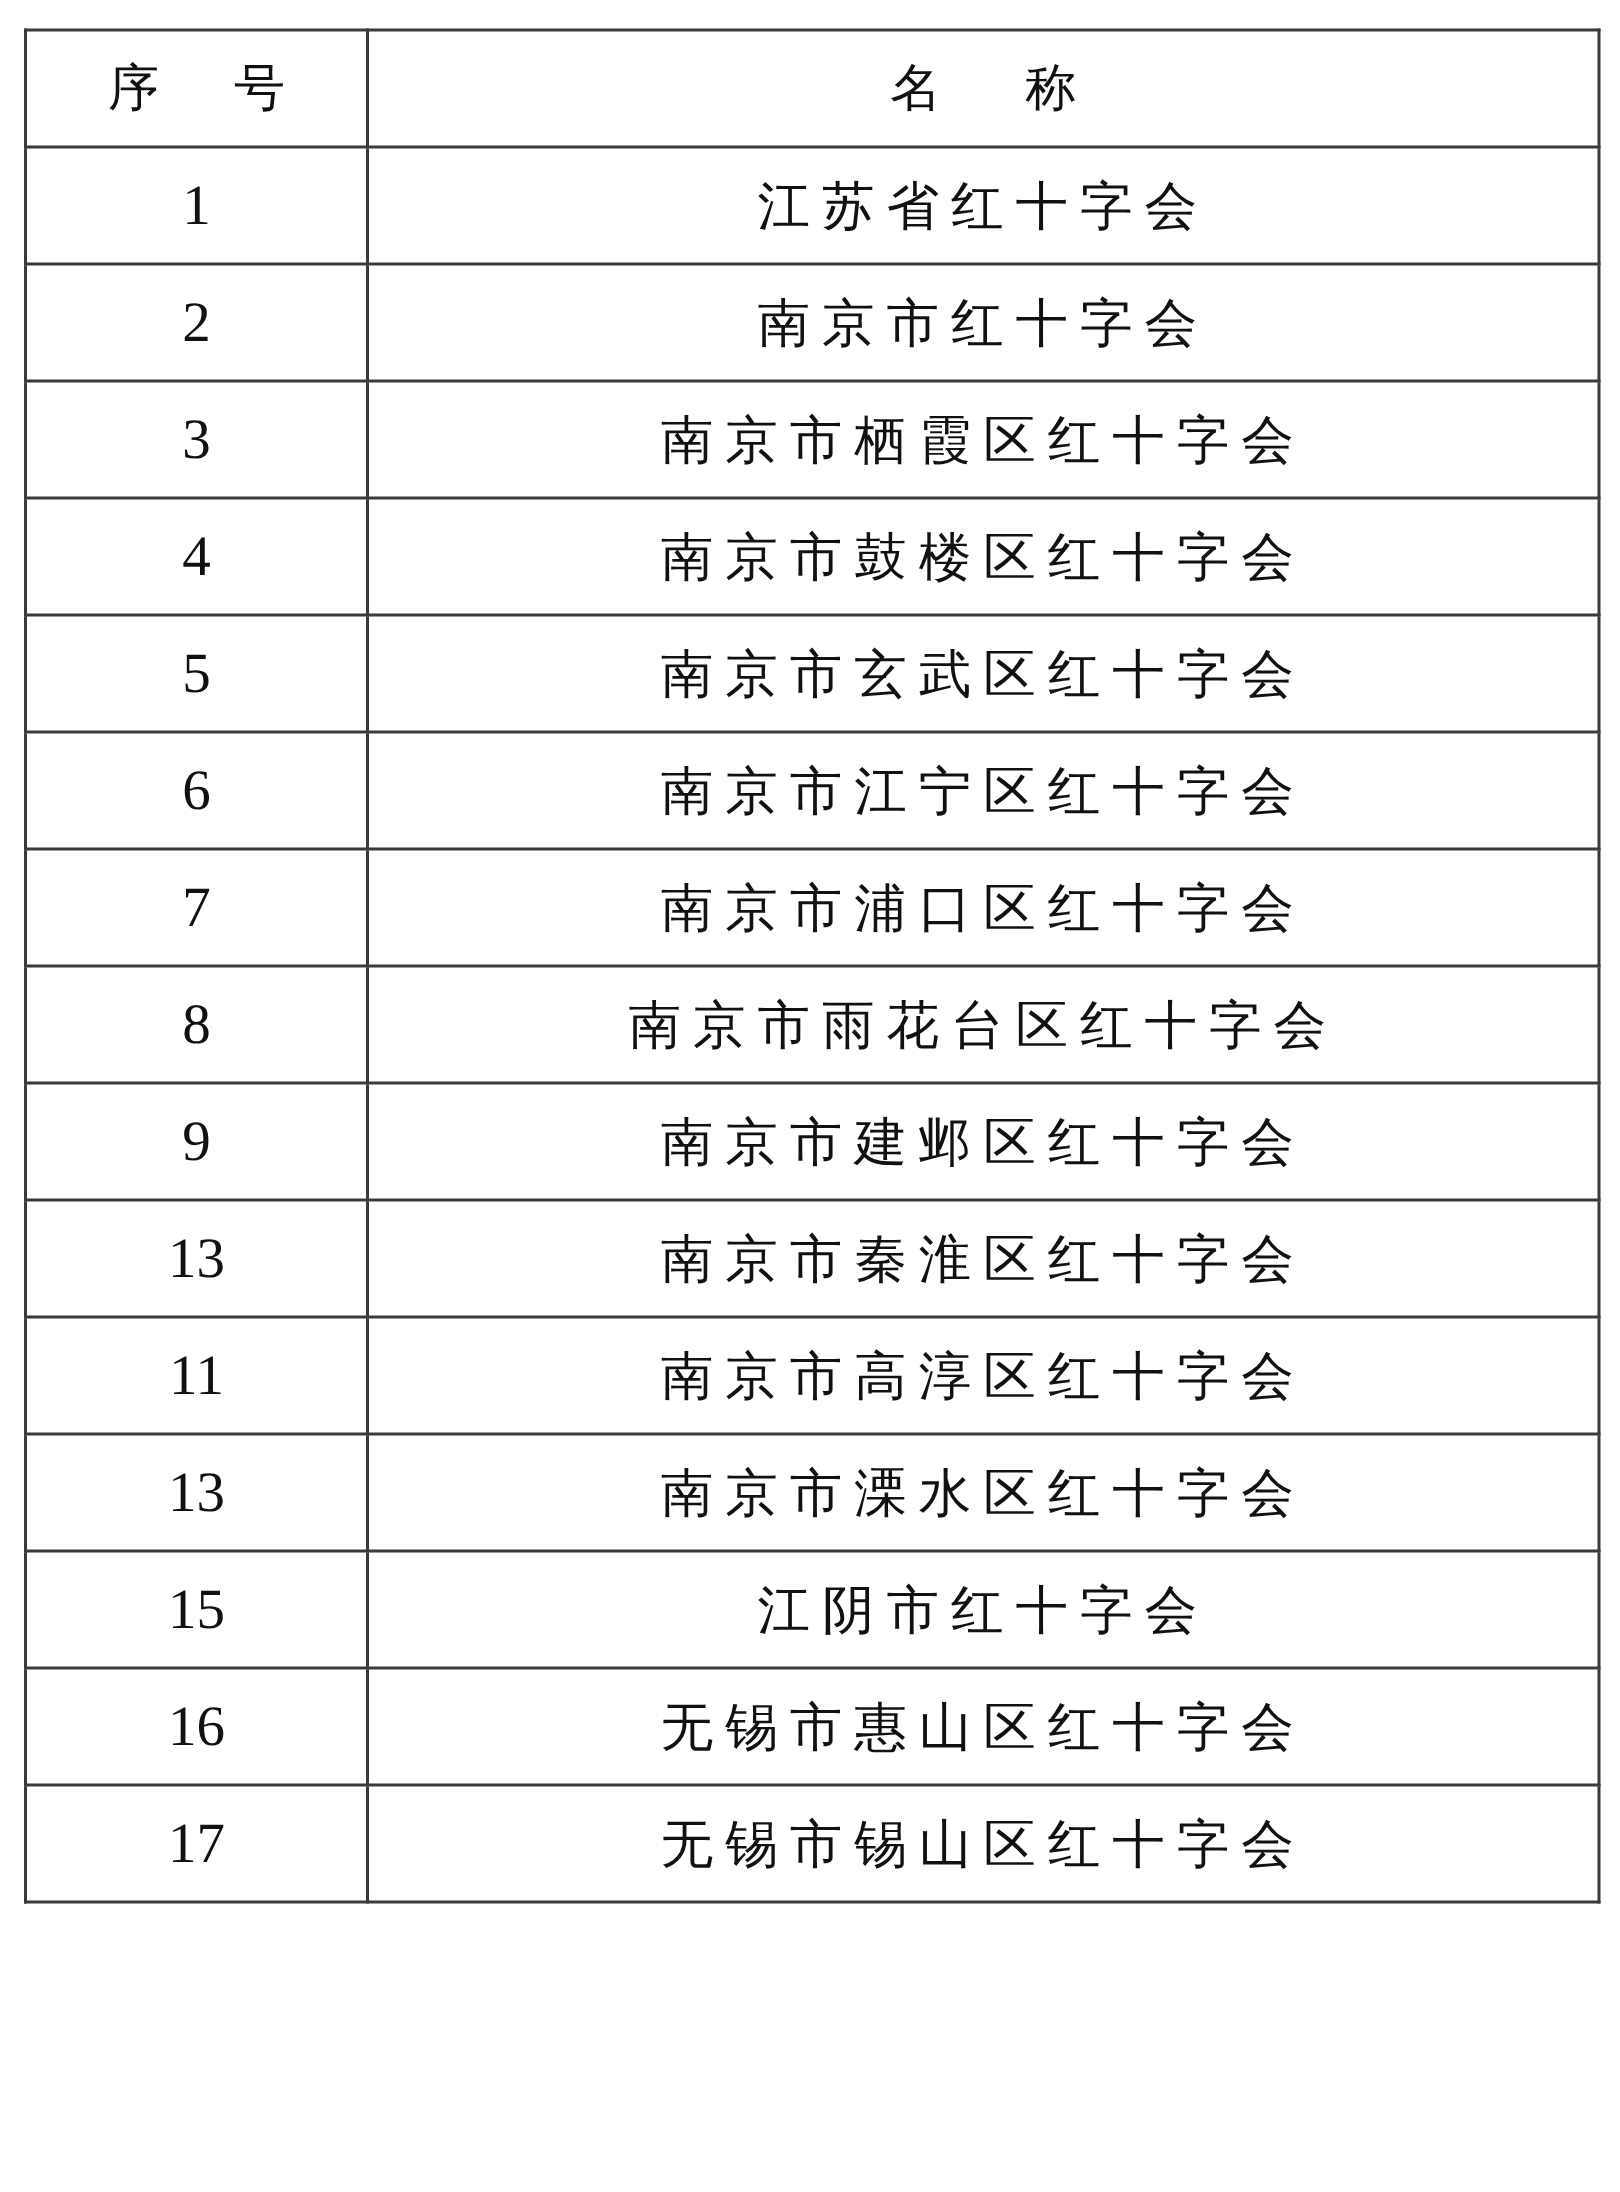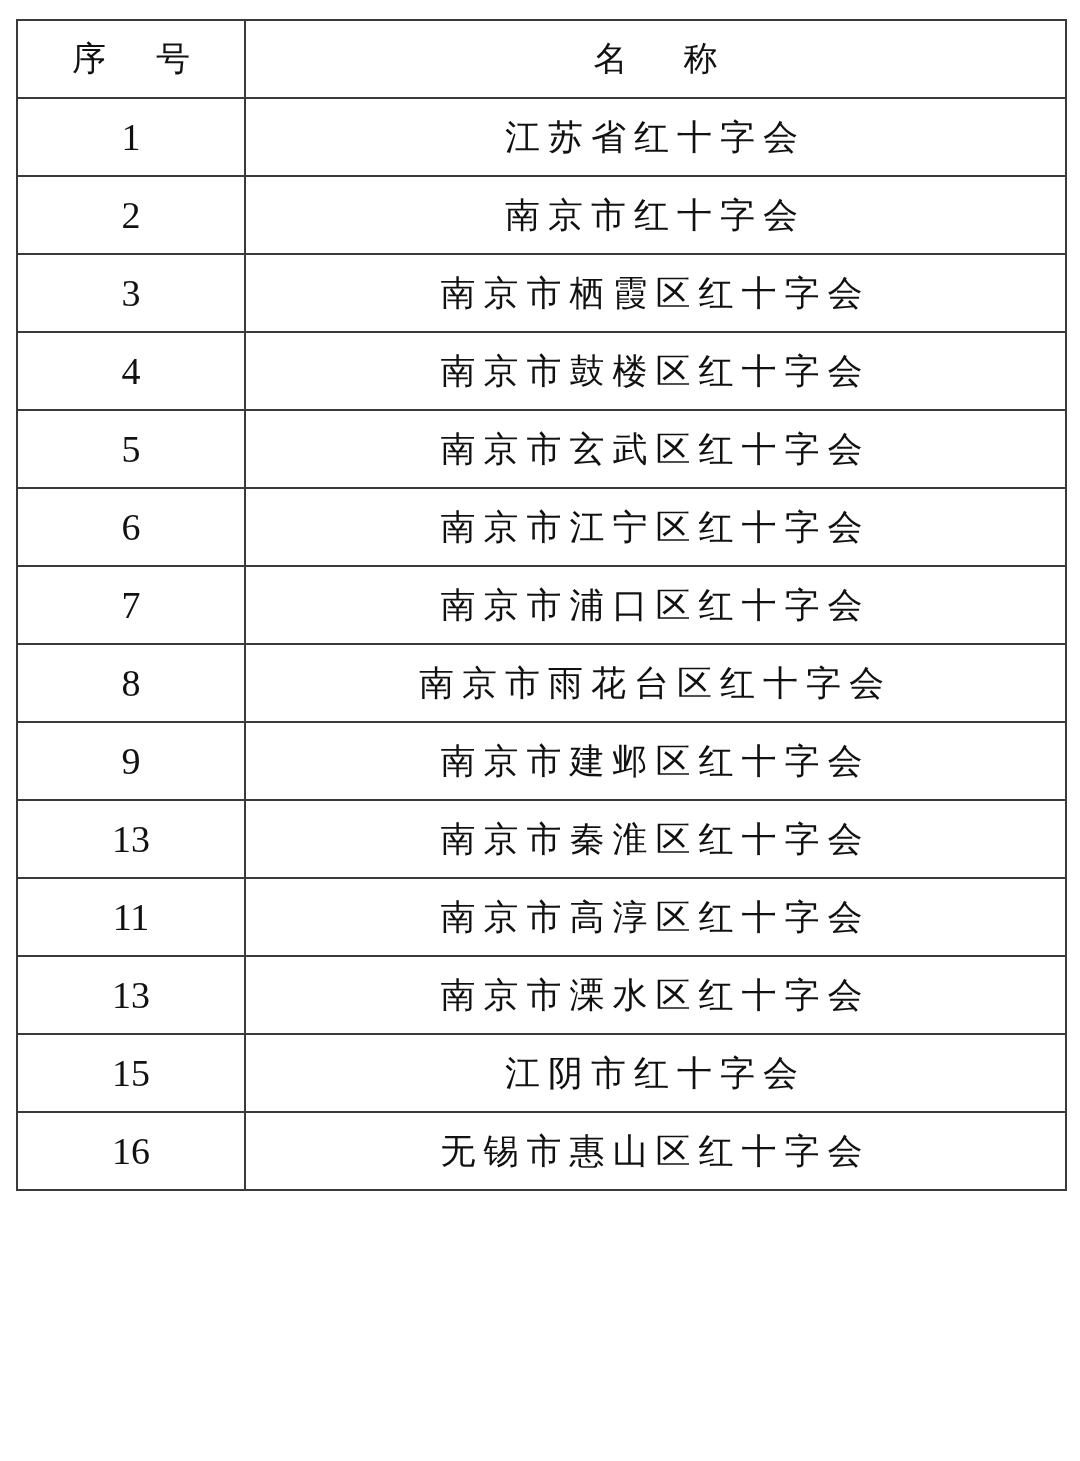--- a/index.html
+++ b/index.html
@@ -92,14 +92,18 @@
         <td class="name">南京市溧水区红十字会</td>
       </tr>
     <tr>
         <td class="num">15</td>
         <td class="name">江阴市红十字会</td>
       </tr>
     <tr>
         <td class="num">16</td>
         <td class="name">无锡市惠山区红十字会</td>
       </tr>
+    <tr>
+        <td class="num">17</td>
+        <td class="name">无锡市锡山区红十字会</td>
+      </tr>
   </tbody>
 </table>
 
 </body></html>

